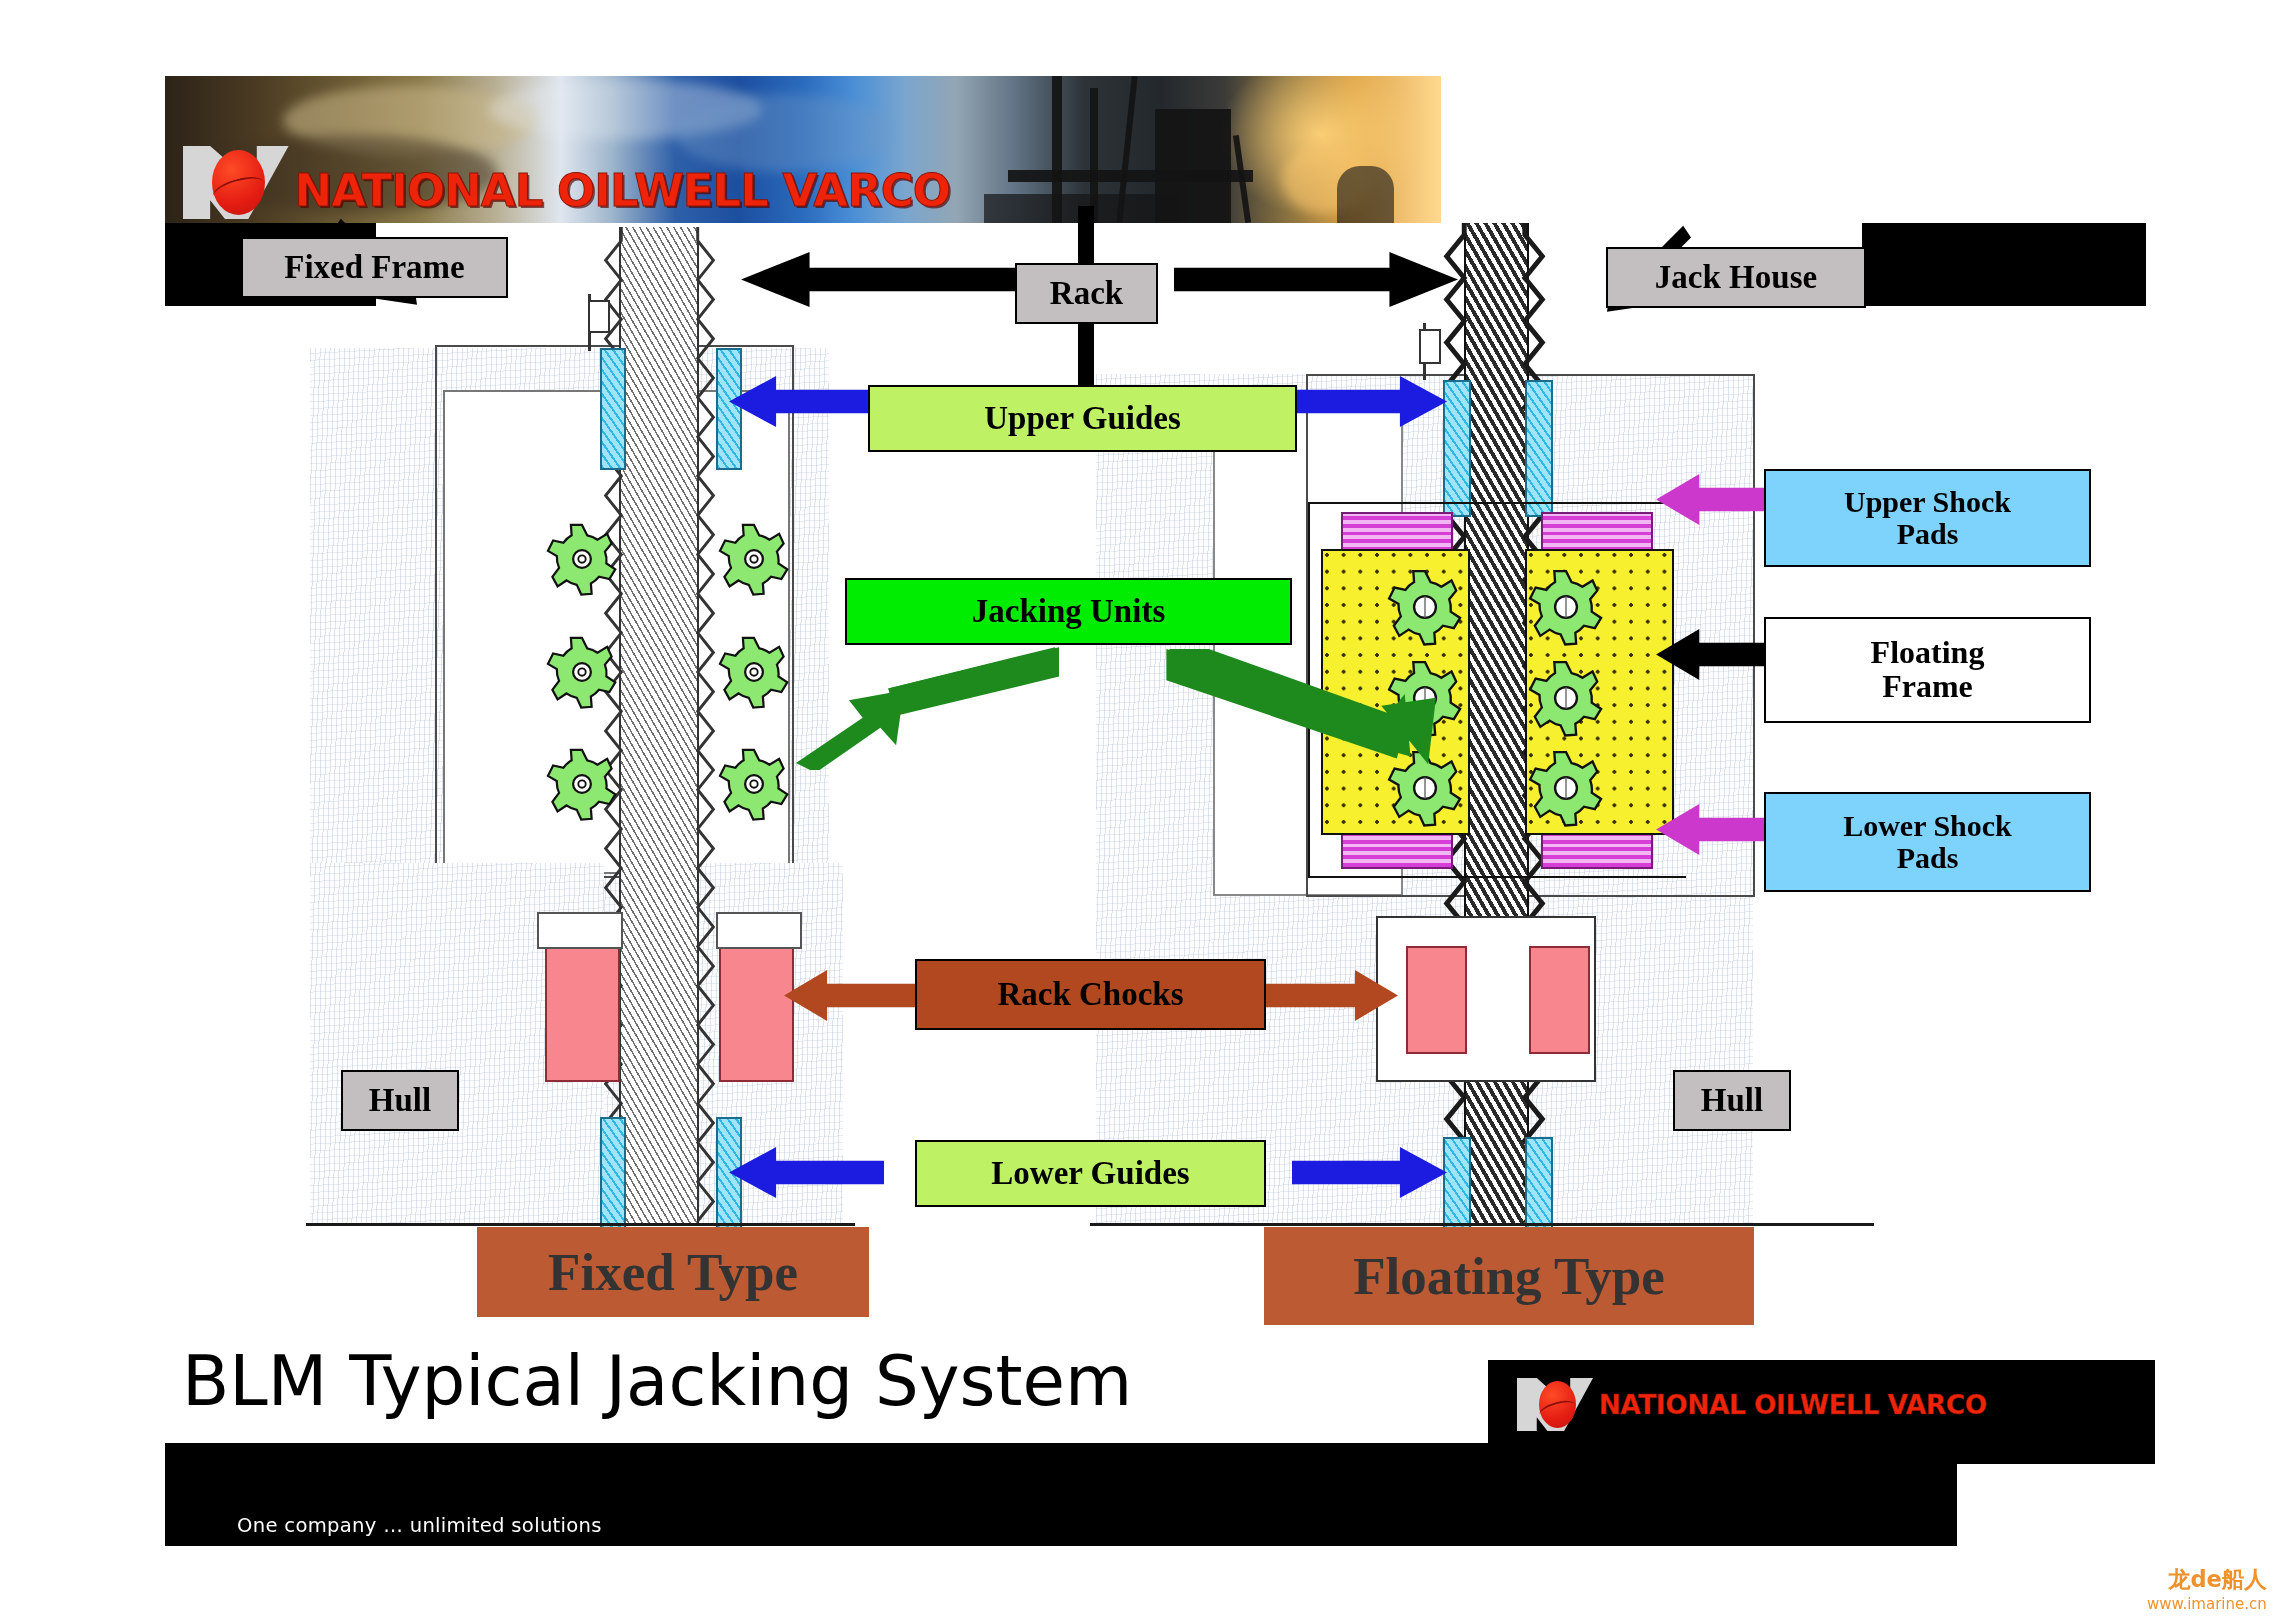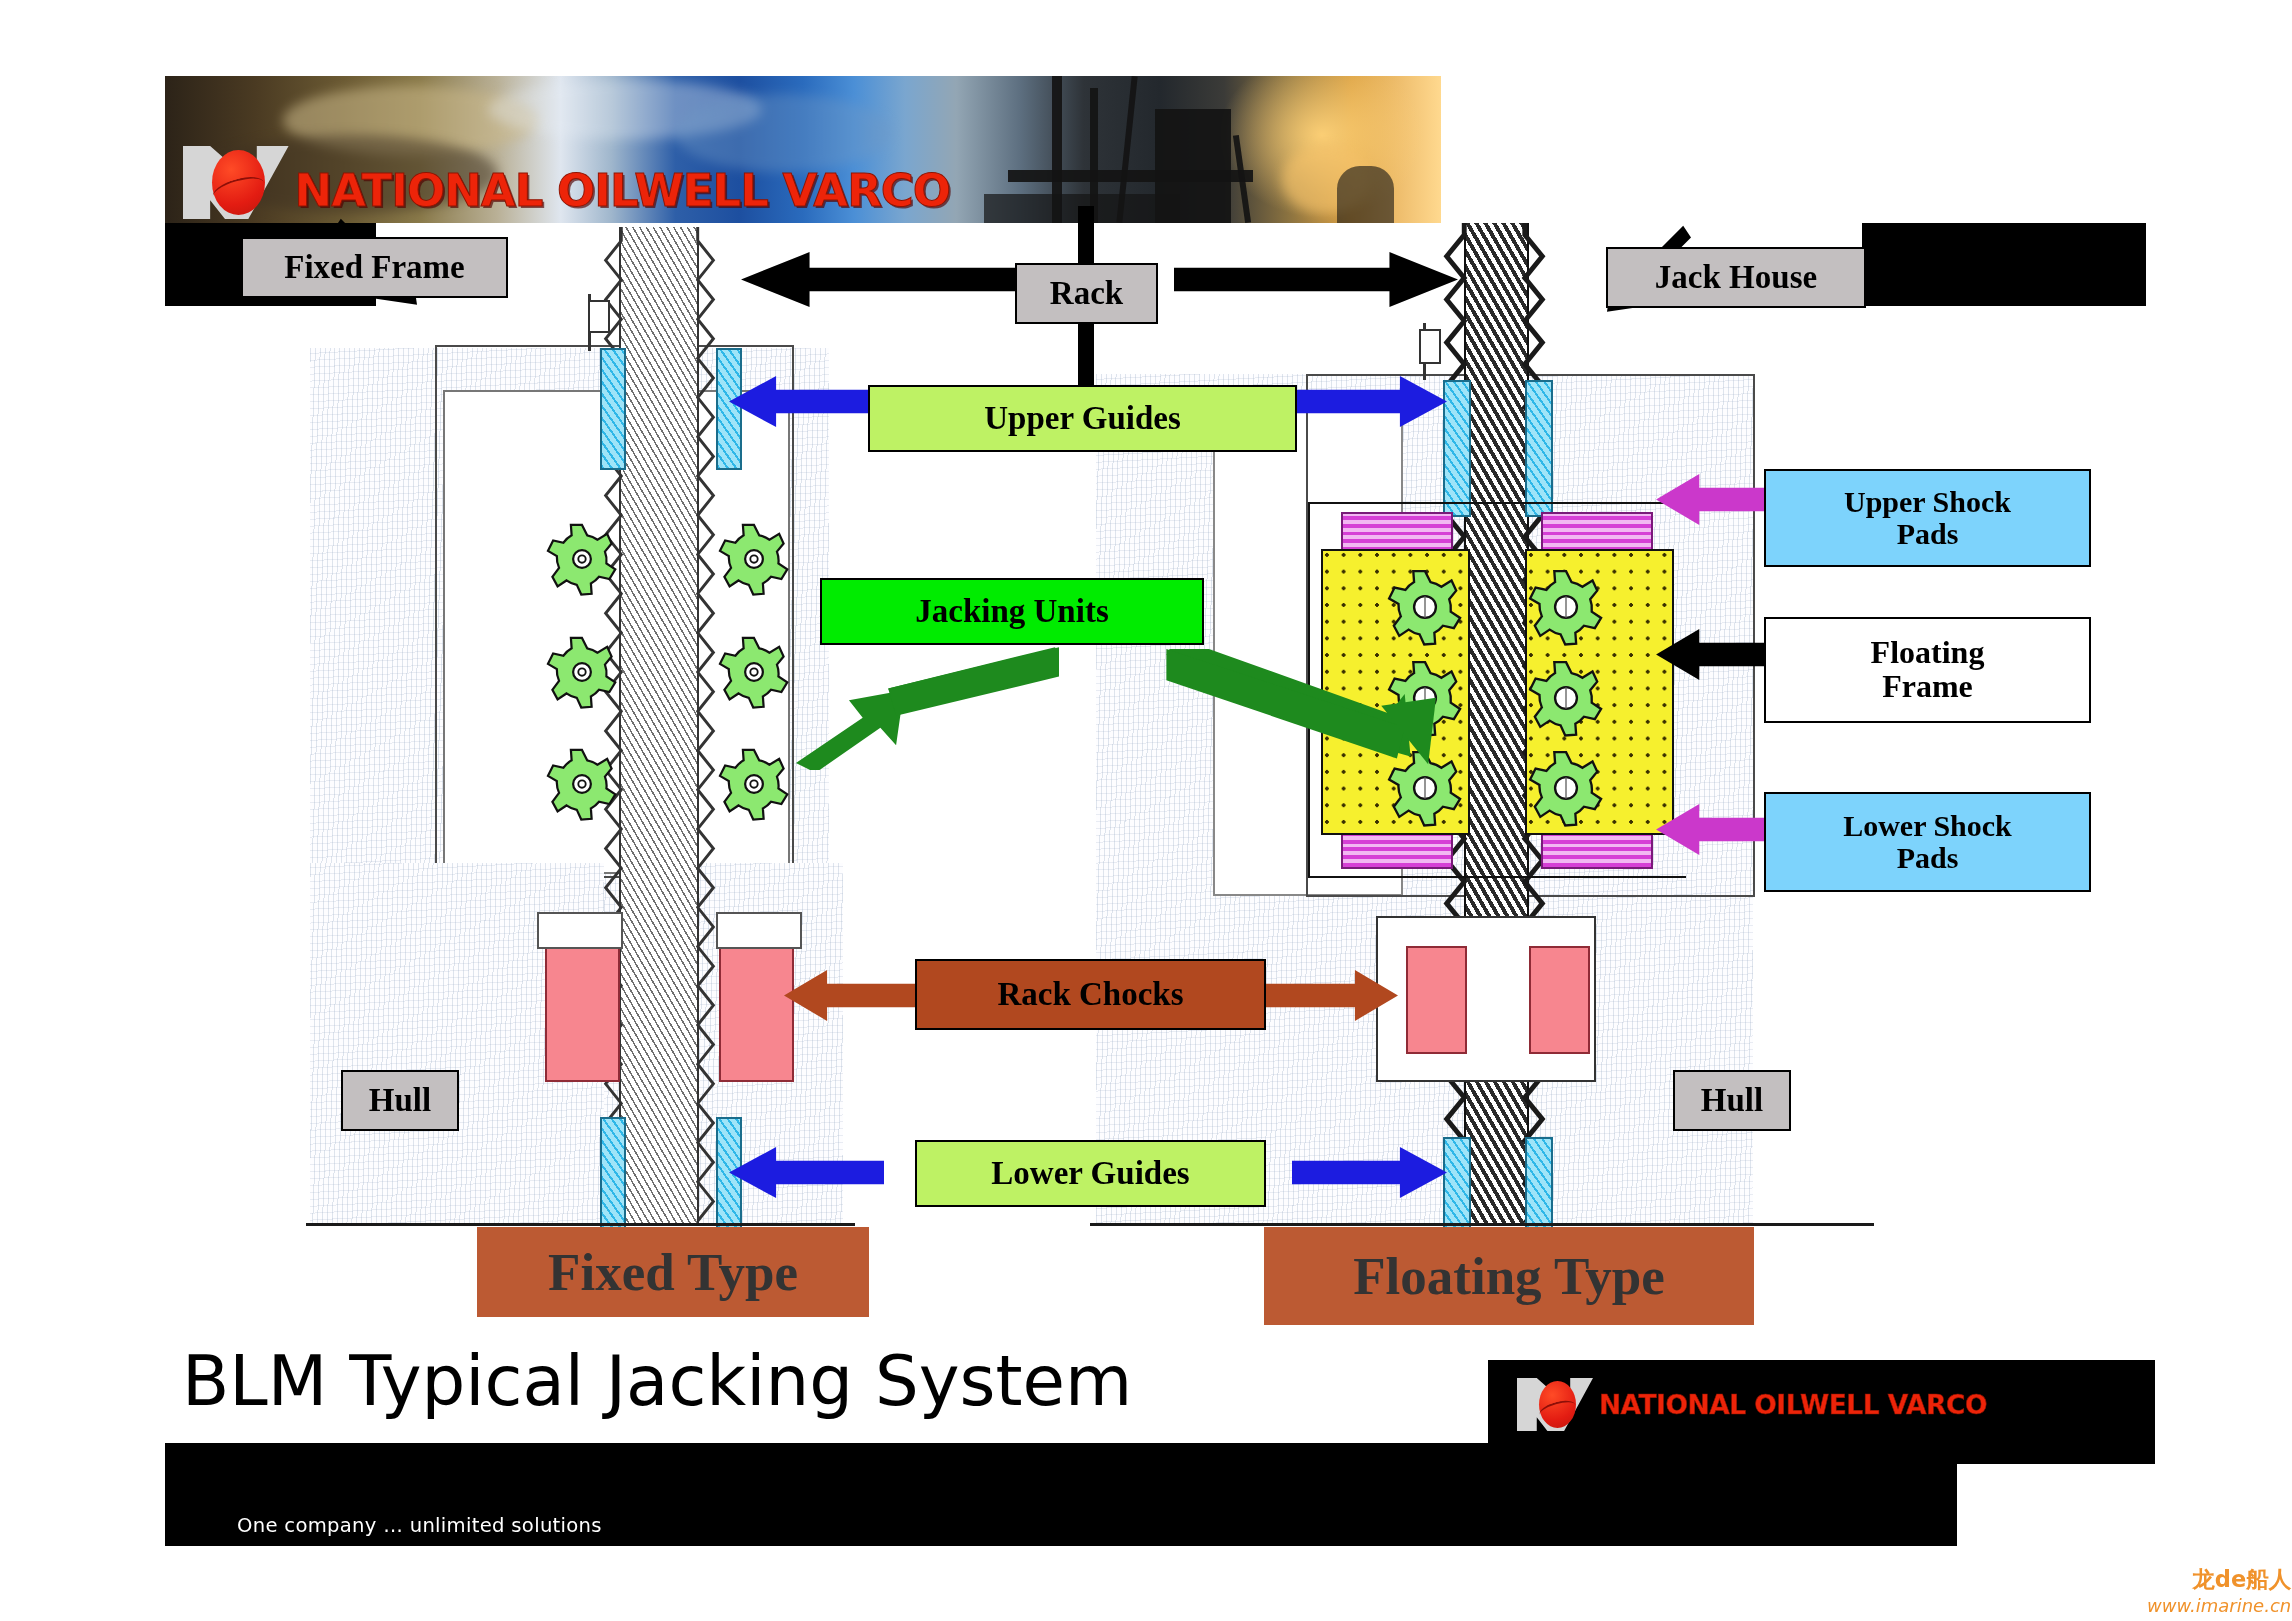--- a/index.html
+++ b/index.html
@@ -117,21 +117,21 @@
     color:#ed2409;font-family:"DejaVu Sans", sans-serif;font-weight:bold;
     font-size:26.5px;letter-spacing:-0.5px;margin-left:5.9px;
     -webkit-text-stroke:0.6px #8f1300;
   }
   #page-title{
     font-family:"DejaVu Sans", sans-serif;font-weight:normal;
     font-size:69px;color:#000;white-space:nowrap;
   }
   #watermark{display:flex;flex-direction:column;align-items:flex-end;}
   .wm-top{font-family:"DejaVu Sans",sans-serif;font-size:22.5px;font-weight:bold;color:#f0922b;}
-  .wm-bottom{font-family:"DejaVu Sans",sans-serif;font-size:18px;font-style:italic;color:#f0922b;}
+  .wm-bottom{font-family:"DejaVu Sans",sans-serif;font-size:15px;color:#f0922b;}
 </style>
 </head>
 <body>
 
 <div class="abs blackblock" style="left:165px;top:223px;width:211px;height:83px;"></div>
 <div class="abs blackblock" style="left:1862px;top:223px;width:284px;height:83px;"></div>
 
 <div class="abs" id="header-banner">
   <div class="cloud" style="left:118px;top:9.8px;width:255px;height:69px;background:#cbb98a;"></div>
   <div class="cloud" style="left:323px;top:3.9px;width:274px;height:59px;background:#e8eef5;opacity:.35;"></div>
@@ -401,21 +401,21 @@
 
 <div class="abs lbl lbl-olive" style="left:868px;top:385px;width:429px;height:67px;color:#000;">
   <span>Upper Guides</span>
 </div>
 
 <div class="abs lbl lbl-magenta" style="left:1764px;top:469px;width:327px;height:98px;flex-direction:column;">
   <span>Upper Shock</span>
   <span>Pads</span>
 </div>
 
-<div class="abs lbl lbl-green" style="left:820px;top:578px;width:384px;height:67px;">
+<div class="abs lbl lbl-green" style="left:845px;top:578px;width:447px;height:67px;">
   <span>Jacking Units</span>
 </div>
 
 <div class="abs lbl lbl-white" style="left:1764px;top:617px;width:327px;height:106px;flex-direction:column;">
   <span>Floating</span>
   <span>Frame</span>
 </div>
 
 <div class="abs lbl lbl-magenta" style="left:1764px;top:792px;width:327px;height:100px;flex-direction:column;">
   <span>Lower Shock</span>

